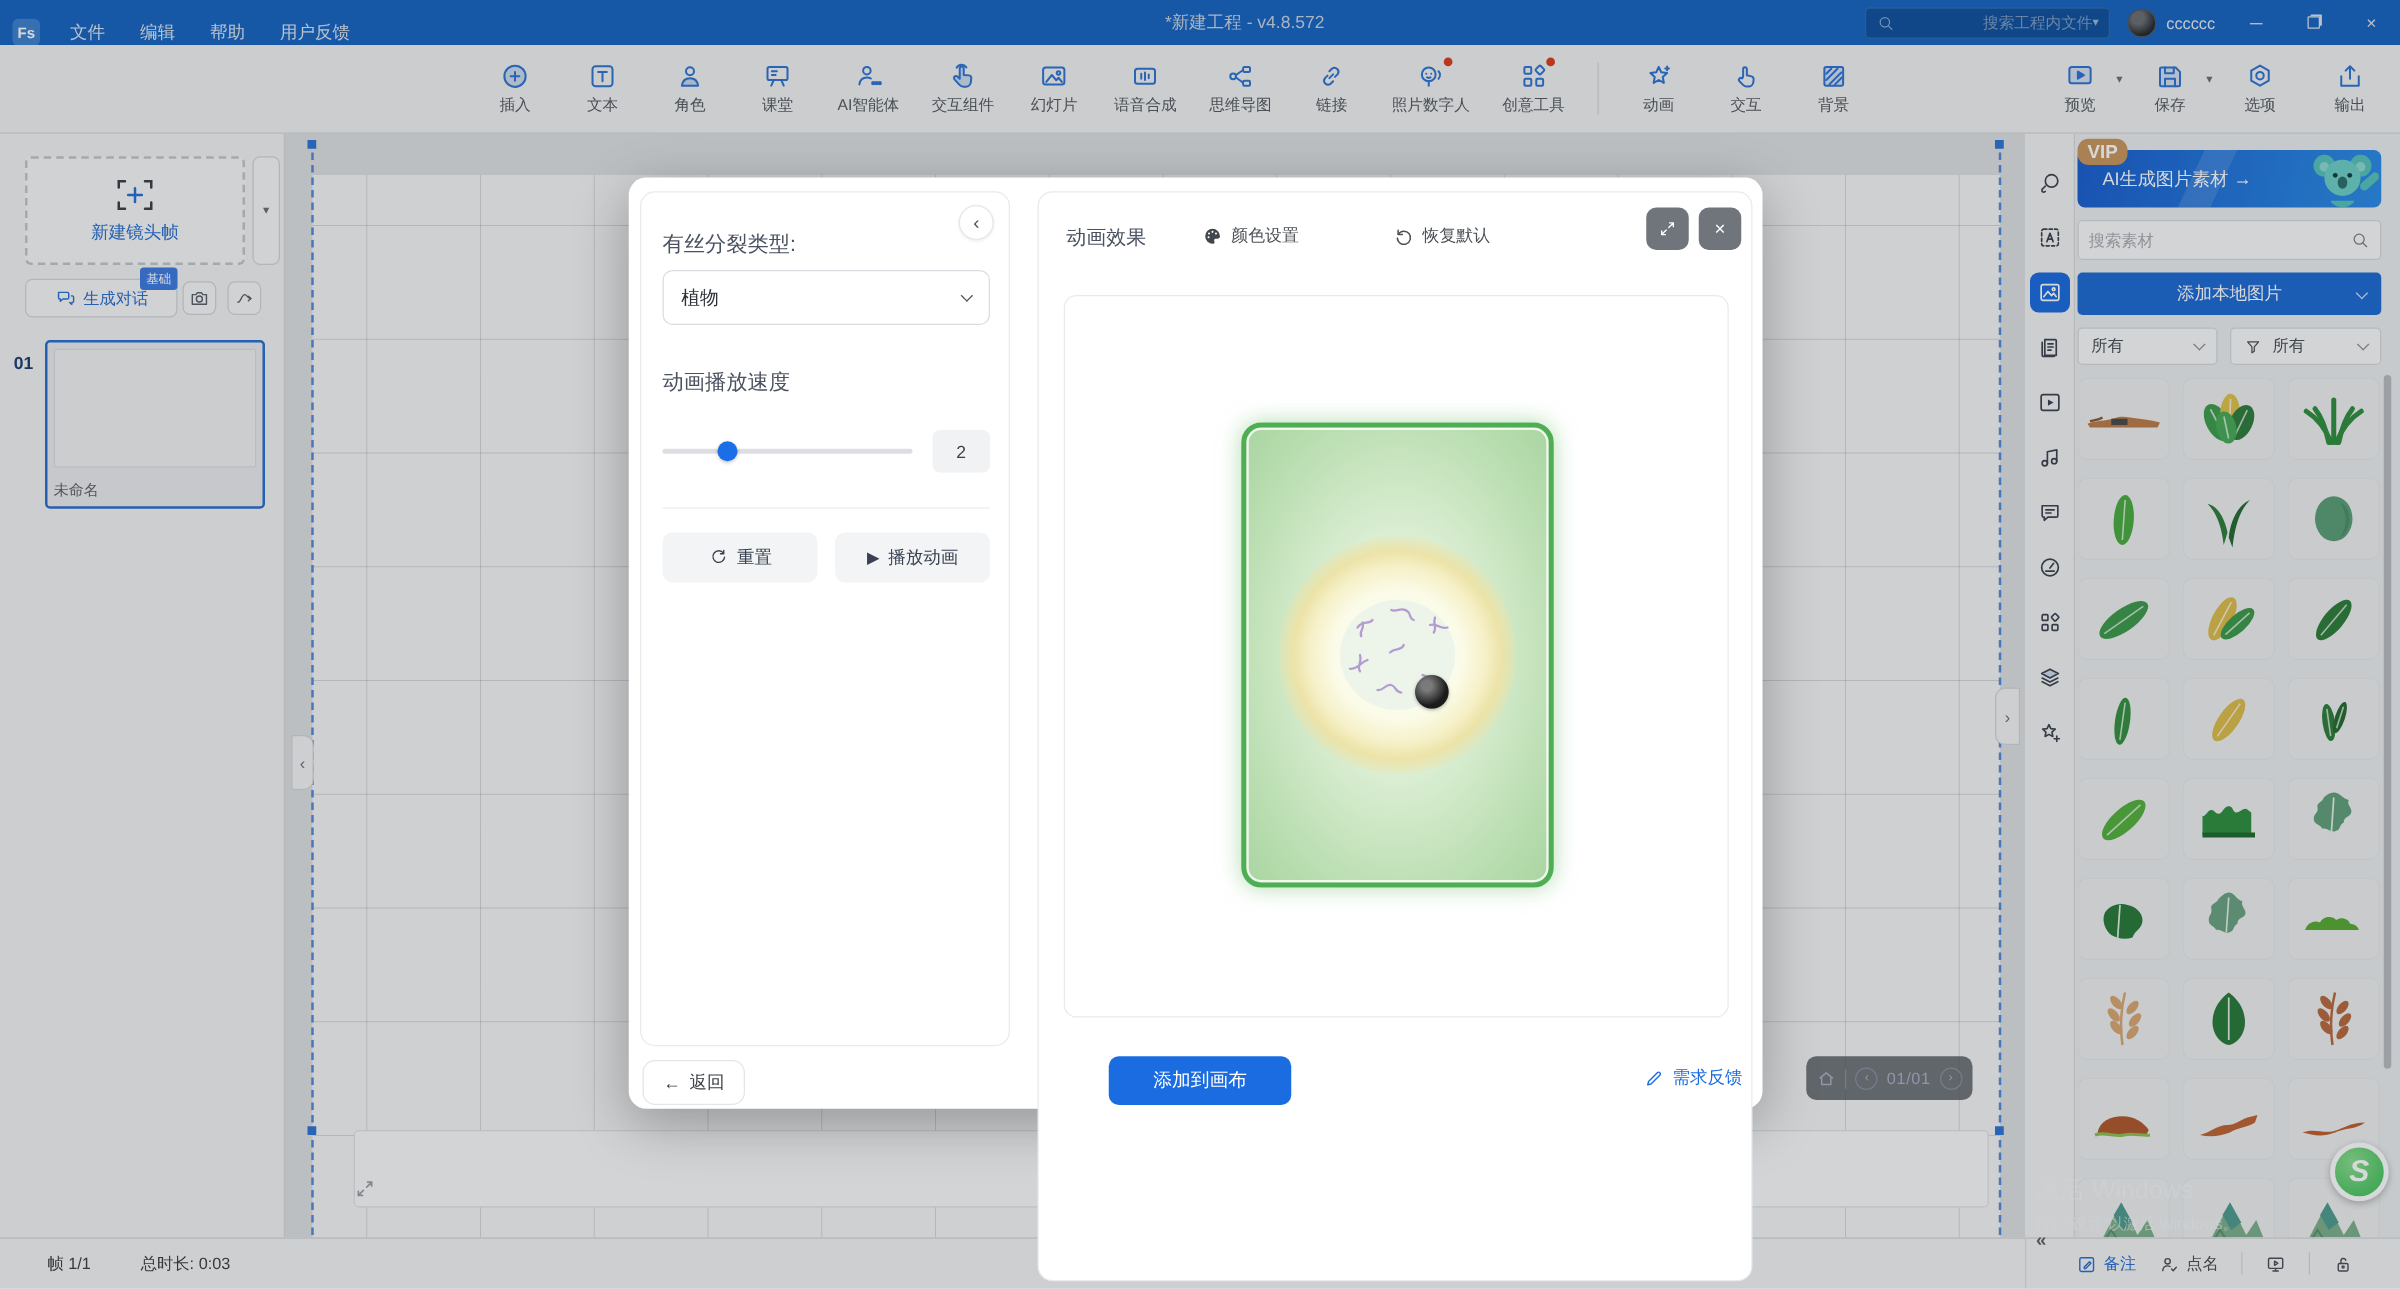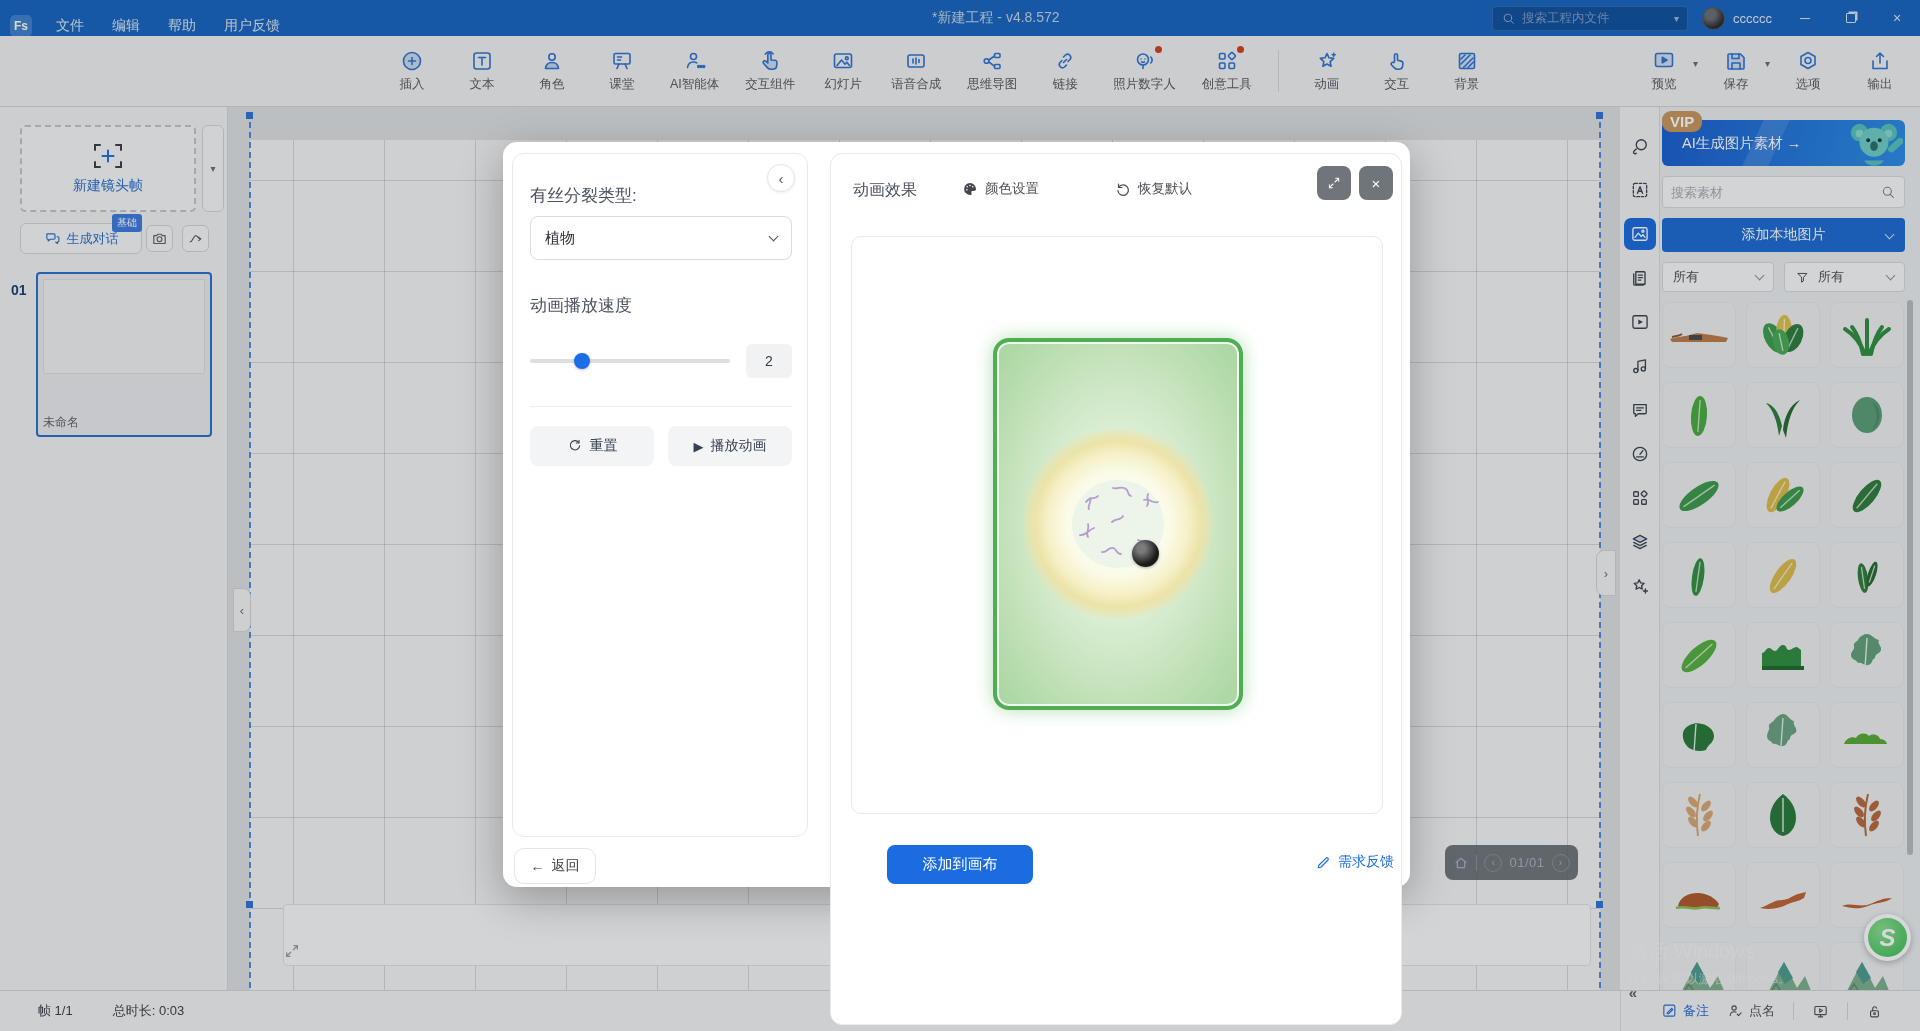--- a/index.html
+++ b/index.html
@@ -8,21 +8,21 @@
   svg { display:block; }
 
   
   .titlebar { position:absolute; left:0; top:0; width:1920px; height:52px; background:#1765c1; display:flex; align-items:center; color:#e8eef6; }
   .logo { width:22px; height:22px; margin-left:10px; border-radius:5px; background:#3f83cf; color:#fff; font-size:12px; font-weight:bold; display:flex; align-items:center; justify-content:center; }
   .menus { display:flex; gap:28px; margin-left:24px; font-size:14px; }
   .menu-item { cursor:default; color:#dce6f2; }
   .win-title { position:absolute; left:932px; top:0; height:36px; display:flex; align-items:center; font-size:14px; color:#c7d4e4; }
   .tb-right { position:absolute; right:0; top:0; height:36px; display:flex; align-items:center; gap:0; }
   .search-pill { width:196px; height:25px; background:#0f519f; border:1px solid rgba(255,255,255,.14); border-radius:4px; display:flex; align-items:center; padding:0 8px; margin-right:14px; }
-  .search-pill input { flex:1; background:transparent; border:none; outline:none; color:#cfe0f2; font-size:12.5px; min-width:0; }
+  .search-pill input { flex:1; background:transparent; border:none; outline:none; color:#cfe0f2; font-size:12.5px; min-width:0;text-align:right; }
   .search-pill input::placeholder { color:#7e9cc5; }
   .search-pill .sico { width:15px; height:15px; color:#8fabce; margin-right:6px; flex:none; }
   .search-pill .caret { color:#9db6d6; font-size:10px; flex:none; }
   .avatar { width:23px; height:23px; border-radius:50%; background:radial-gradient(circle at 35% 30%, #6b6f74 0 25%, #26292d 70%); border:1px solid #55585c; }
   .username { font-size:13px; color:#e6edf5; margin:0 10px 0 8px; }
   .winbtn { width:46px; height:36px; display:flex; align-items:center; justify-content:center; color:#dfe5ec; font-size:14px; }
   .winbtn .boxglyph { width:10px; height:10px; border:1.3px solid #dfe5ec; border-radius:1px; box-shadow:2px -2px 0 -0.5px #dfe5ec; }
 
   
   .toolbar { position:absolute; left:0; top:36px; width:1920px; height:71px; background:#f1f2f3; border-bottom:1px solid #d3d5d7; }
@@ -42,21 +42,21 @@
   .newframe-box { position:absolute; left:20px; top:18px; width:176px; height:87px; border:2px dashed #c3c7cb; border-radius:5px; background:#f7f8f9; display:flex; flex-direction:column; align-items:center; justify-content:center; gap:8px; }
   .crosshair { width:34px; height:26px; color:#3a4049; }
   .newframe-label { color:#2b6fce; font-size:14px; }
   .nf-side-btn { position:absolute; left:202px; top:18px; width:22px; height:87px; border:1px solid #d4d6d9; border-radius:6px; background:#f7f8f9; display:flex; align-items:center; justify-content:center; color:#6a7078; font-size:10px; }
   .gen-btn { position:absolute; left:20px; top:116px; width:122px; height:31px; border:1px solid #d4d6d9; border-radius:6px; background:#f7f8f9; display:flex; align-items:center; justify-content:center; gap:6px; color:#2b6fce; font-size:13px; }
   .gen-btn .gico { width:17px; height:17px; }
   .gen-badge { position:absolute; left:112px; top:107px; background:#3d7be0; color:#fff; font-size:10px; padding:2px 5px; border-radius:3px; }
   .sq-btn { position:absolute; top:118px; width:27px; height:27px; border:1px solid #d4d6d9; border-radius:6px; background:#f7f8f9; display:flex; align-items:center; justify-content:center; color:#5b6168; }
   .sq-btn .gico { width:17px; height:17px; }
   .frame-idx { position:absolute; left:11px; top:175px; font-size:14px; font-weight:bold; color:#1d3f73; }
-  .frame-thumb { position:absolute; left:36px; top:165px; width:176px; height:165px; border:2px solid #2b6fce; border-radius:4px; background:#ececee;font-family:Liberation Serif, serif; }
+  .frame-thumb { position:absolute; left:36px; top:165px; width:176px; height:135px; border:2px solid #2b6fce; border-radius:4px; background:#ececee;font-family:Liberation Serif, serif; }
   .frame-thumb .inner { position:absolute; left:5px; top:5px; right:5px; height:95px; background:#f1f2f3; border:1px solid #dcdee0; border-radius:2px; }
   .frame-name { position:absolute; left:5px; bottom:4px; font-size:12px; color:#5f6368; }
 
   
   .canvas { position:absolute; left:228px; top:107px; right:300px; bottom:41px; background:#dfe1e4; overflow:hidden; }
   .page { position:absolute; left:22px; top:33px; width:1350px; height:850px; background:#f5f6f7;
     background-image:linear-gradient(rgba(125,135,146,.28) 1px, transparent 1px),linear-gradient(90deg, rgba(125,135,146,.28) 1px, transparent 1px);
     background-size:91px 91px; background-position:43px 40px; }
   .guide { position:absolute; top:5px; height:876px; width:0; border-left:2px dashed rgba(46,116,214,.8); }
   .handle { position:absolute; width:7px; height:7px; background:#2e74d6; }
@@ -102,21 +102,21 @@
   .s-float { position:absolute; left:1864px; top:914px; width:47px; height:47px; border-radius:50%; background:#fff; box-shadow:0 2px 6px rgba(0,0,0,.25); display:flex; align-items:center; justify-content:center; z-index:12; }
   .s-float .inner-s { width:39px; height:39px; border-radius:50%; background:radial-gradient(circle at 35% 30%, #8ade8f, #3bbf55); color:#fff; font-size:24px; font-weight:bold; display:flex; align-items:center; justify-content:center; font-style:italic; }
 
   .watermark { position:absolute; left:1628px; top:938px; z-index:10; color:rgba(248,250,252,.55); pointer-events:none; }
   .wm1 { font-size:20px; } .wm2 { font-size:12.5px; margin-top:6px; }
 
   
   .statusbar { position:absolute; left:0; bottom:0; width:1920px; height:41px; background:#f4f5f6; border-top:1px solid #d5d7d9; display:flex; align-items:center; font-size:13px; color:#3c4043; }
   .sb-left { display:flex; gap:40px; margin-left:38px; }
   .sb-right { position:absolute; right:0; top:0; height:40px; width:300px; border-left:1px solid #dcdee0; display:flex; align-items:center; gap:18px; padding-left:40px; }
-  .sb-item { display:flex; align-items:flex-start; gap:5px; color:#4b5056; }
+  .sb-item { display:flex; align-items:center; gap:5px; color:#4b5056; }
   .sb-item .gico { width:17px; height:17px; }
   .sb-item.active { color:#2b6fd4; }
   .sb-div { width:1px; height:18px; background:#d5d7d9; }
 
   
   .overlay { position:absolute; inset:0; background:rgba(18,24,32,.17); z-index:40; }
   .modal { position:absolute; left:503px; top:142px; width:907px; height:745px; background:#fff; border-radius:14px; box-shadow:0 12px 44px rgba(0,0,0,.28); z-index:100; }
   .m-card { position:absolute; background:#fff; border:1px solid #e8eaee; border-radius:12px; }
   .card-settings { left:9px; top:11px; width:296px; height:684px; }
   .card-preview { left:327px; top:11px; width:572px; height:872px; }

